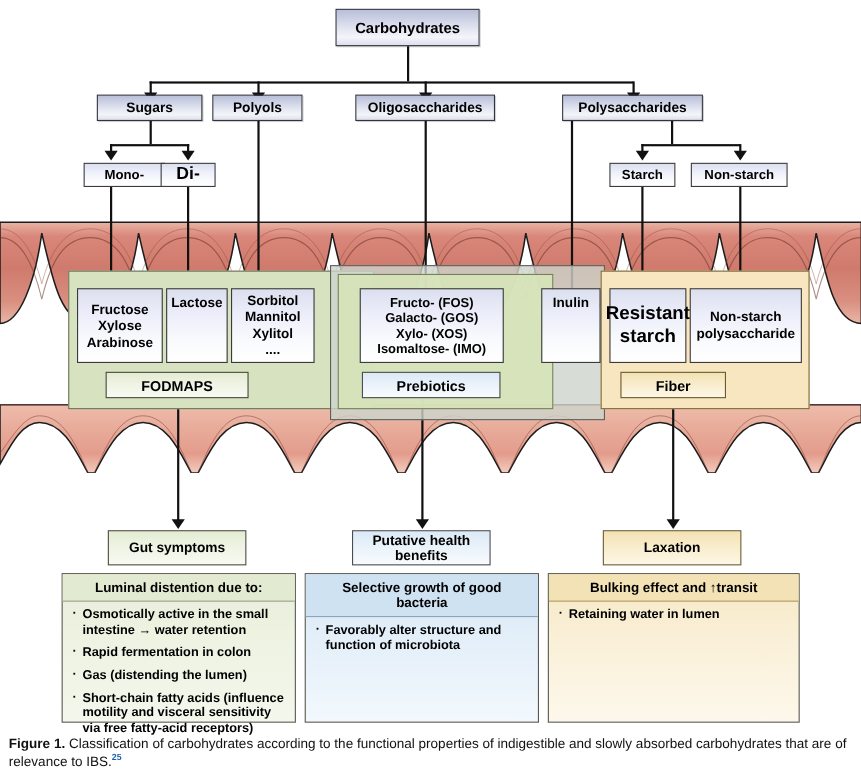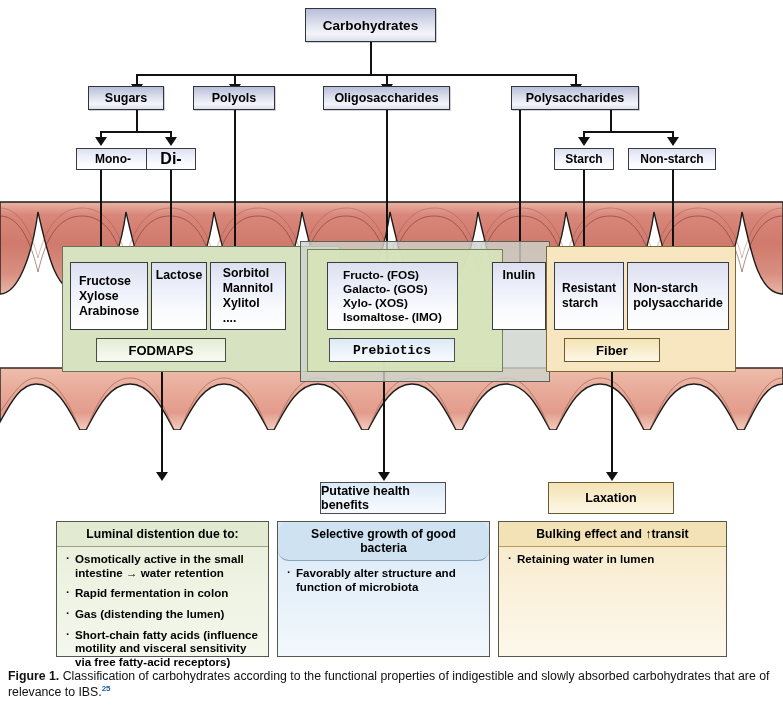--- a/index.html
+++ b/index.html
@@ -1,21 +1,21 @@
 <!DOCTYPE html>
 <html><head>
 <meta charset="utf-8">
 <style>
   html,body{margin:0;padding:0;background:#ffffff;}
   body{font-family:"Liberation Sans",sans-serif;}
   #page{position:relative;width:783px;height:709px;background:#fff;overflow:hidden;}
 
   
   .box{position:absolute;box-sizing:border-box;display:flex;align-items:center;
-       justify-content:center;text-align:left;color:#000;}
+       justify-content:center;text-align:center;color:#000;}
   .bluegrad{
     border:1px solid #31343d;
     background:linear-gradient(180deg,#b9bfd8 0%,#c9cee3 22%,#e4e7f1 55%,#f4f5fa 78%,#dcdfec 100%);
     box-shadow:1px 1px 0 rgba(0,0,0,.18);
     font-weight:bold;
   }
   .whitebox{
     border:1px solid #3a3a40;
     background:linear-gradient(180deg,#dcdfee 0%,#eceefa 35%,#f9fafd 70%,#ffffff 100%);
     font-weight:bold;
@@ -63,21 +63,21 @@
   .card .bd{padding:5px 7px 4px 9px;}
   .card li{list-style:none;position:relative;padding-left:9px;margin-bottom:7px;
            font-weight:bold;line-height:1.18;}
   .card li:before{content:"\00B7";position:absolute;left:0;top:-1px;font-weight:bold;}
   .card ul{margin:0;padding:0;}
   #card-gut{left:56px;top:521px;width:213px;height:136px;
       background:linear-gradient(180deg,#e7eed9 0%,#edf2e1 40%,#f4f7ec 100%);}
   #card-gut .hd{border-bottom:1px solid #9aa184;background:#e2ead1;}
   #card-pre{left:277px;top:521px;width:213px;height:136px;
       background:linear-gradient(180deg,#d7e7f5 0%,#e4eff9 45%,#f2f8fd 100%);}
-  #card-pre .hd{border-bottom:1px solid #8da5bb;background:#cfe2f2;border-radius:11px;}
+  #card-pre .hd{border-bottom:1px solid #8da5bb;background:#cfe2f2;}
   #card-lax{left:498px;top:521px;width:229px;height:136px;
       background:linear-gradient(180deg,#f6e8c4 0%,#faf0d8 45%,#fdf8ec 100%);}
   #card-lax .hd{border-bottom:1px solid #b39c63;background:#f2e2b6;}
 
   
   #caption{position:absolute;left:8px;top:668px;width:768px;font-size:12.3px;
            line-height:1.32;color:#111;}
   #caption b{font-weight:bold;}
   #caption sup{font-size:8px;color:#1a5ea8;font-weight:bold;}
 </style>
@@ -221,21 +221,21 @@
 
   <div class="panel" id="panel-green"></div>
   <div class="panel" id="panel-gray"></div>
   <div class="panel" id="panel-green2"></div>
   <div class="panel" id="panel-yellow"></div>
 
   <div class="box bluegrad" style="left:305px;top:8px;width:131px;height:34px;font-size:13.5px;">
     <span>Carbohydrates</span>
   </div>
 
-  <div class="box bluegrad" style="left:88px;top:86px;width:76px;height:24px;font-size:12.5px;">
+  <div class="box bluegrad" style="left:88px;top:86px;width:96px;height:24px;font-size:12.5px;">
     <span>Sugars</span>
   </div>
   <div class="box bluegrad" style="left:193px;top:86px;width:82px;height:24px;font-size:12.5px;">
     <span>Polyols</span>
   </div>
   <div class="box bluegrad" style="left:323px;top:86px;width:127px;height:24px;font-size:12.5px;">
     <span>Oligosaccharides</span>
   </div>
   <div class="box bluegrad" style="left:511px;top:86px;width:128px;height:24px;font-size:12.5px;">
     <span>Polysaccharides</span>
@@ -270,39 +270,42 @@
   </div>
   <div class="box whitebox" style="left:327px;top:262px;width:131px;height:68px;font-size:11.8px;white-space:pre-line;line-height:1.2;">
     <span>Fructo- (FOS)
 Galacto- (GOS)
 Xylo- (XOS)
 Isomaltose- (IMO)</span>
   </div>
   <div class="box whitebox" style="left:492px;top:262px;width:54px;height:68px;font-size:12.3px;align-items:flex-start;padding-top:5px;">
     <span>Inulin</span>
   </div>
-  <div class="box whitebox" style="left:554px;top:262px;width:70px;height:68px;font-size:12px;white-space:pre-line;line-height:1.22;">
+  <div class="box whitebox" style="left:554px;top:262px;width:70px;height:68px;font-size:17px;white-space:pre-line;line-height:1.22;">
     <span>Resistant
 starch</span>
   </div>
   <div class="box whitebox" style="left:627px;top:262px;width:102px;height:68px;font-size:12.3px;white-space:pre-line;line-height:1.22;">
     <span>Non-starch
 polysaccharide</span>
   </div>
 
   <div class="box greenbtn" style="left:96px;top:338px;width:130px;height:24px;font-size:13px;">
     <span>FODMAPS</span>
   </div>
-  <div class="box lightblue" style="left:329px;top:338px;width:126px;height:24px;font-size:13px;font-family:Liberation Mono, monospace;">
+  <div class="box lightblue" style="left:329px;top:338px;width:126px;height:24px;font-size:13px;">
     <span>Prebiotics</span>
   </div>
   <div class="box yellowbtn" style="left:564px;top:338px;width:96px;height:24px;font-size:13px;">
     <span>Fiber</span>
   </div>
 
+  <div class="box greenbtn" style="left:98px;top:482px;width:126px;height:32px;font-size:12.5px;">
+    <span>Gut symptoms</span>
+  </div>
   <div class="box lightblue" style="left:320px;top:482px;width:126px;height:32px;font-size:12.5px;line-height:1.15;">
     <span>Putative health benefits</span>
   </div>
   <div class="box yellowbtn" style="left:548px;top:482px;width:126px;height:32px;font-size:12.5px;">
     <span>Laxation</span>
   </div>
 
   <div class="card" id="card-gut">
     <div class="hd" style="font-size:12.2px;">Luminal distention due to:</div>
     <div class="bd" style="font-size:11.6px;">

